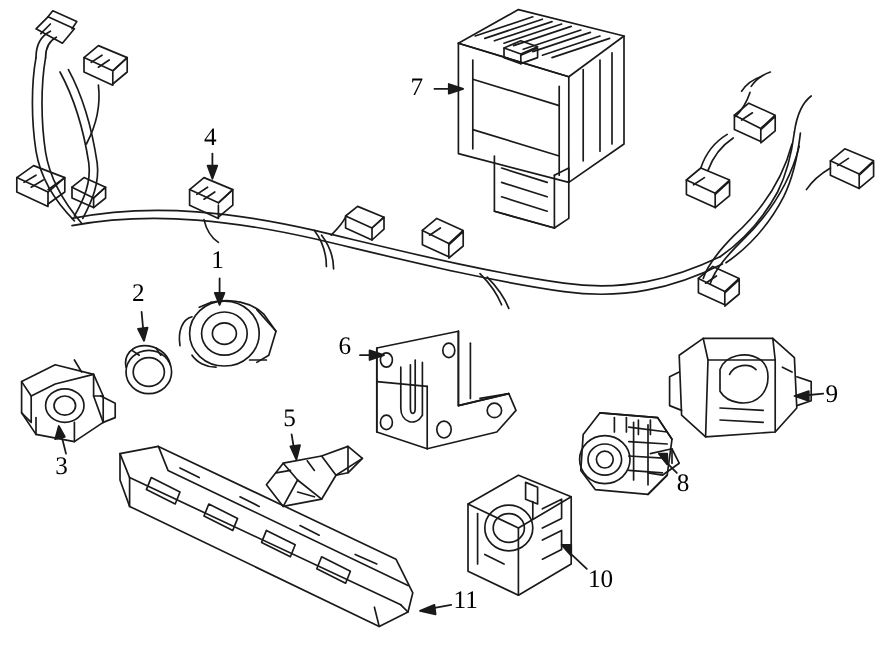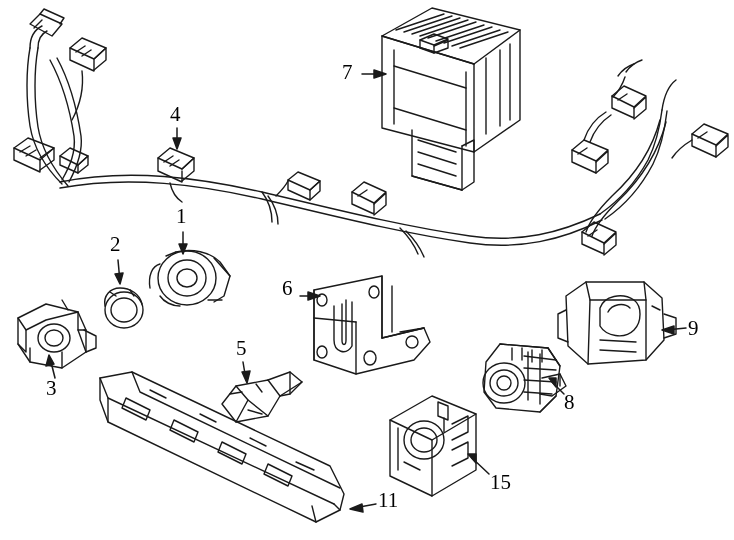--- a/index.html
+++ b/index.html
@@ -341,16 +341,16 @@
 
   <div class="callout" style="left:176px; top:206px;">1</div>
   <div class="callout" style="left:110px; top:234px;">2</div>
   <div class="callout" style="left:46px;  top:378px;">3</div>
   <div class="callout" style="left:170px; top:104px;">4</div>
   <div class="callout" style="left:236px; top:338px;">5</div>
   <div class="callout" style="left:282px; top:278px;">6</div>
   <div class="callout" style="left:342px; top:62px;">7</div>
   <div class="callout" style="left:564px; top:392px;">8</div>
   <div class="callout" style="left:688px; top:318px;">9</div>
-  <div class="callout" style="left:490px; top:472px;">15</div>
+  <div class="callout" style="left:490px; top:472px;">10</div>
   <div class="callout" style="left:378px; top:490px;">11</div>
 
 </div>
 
 </body></html>

